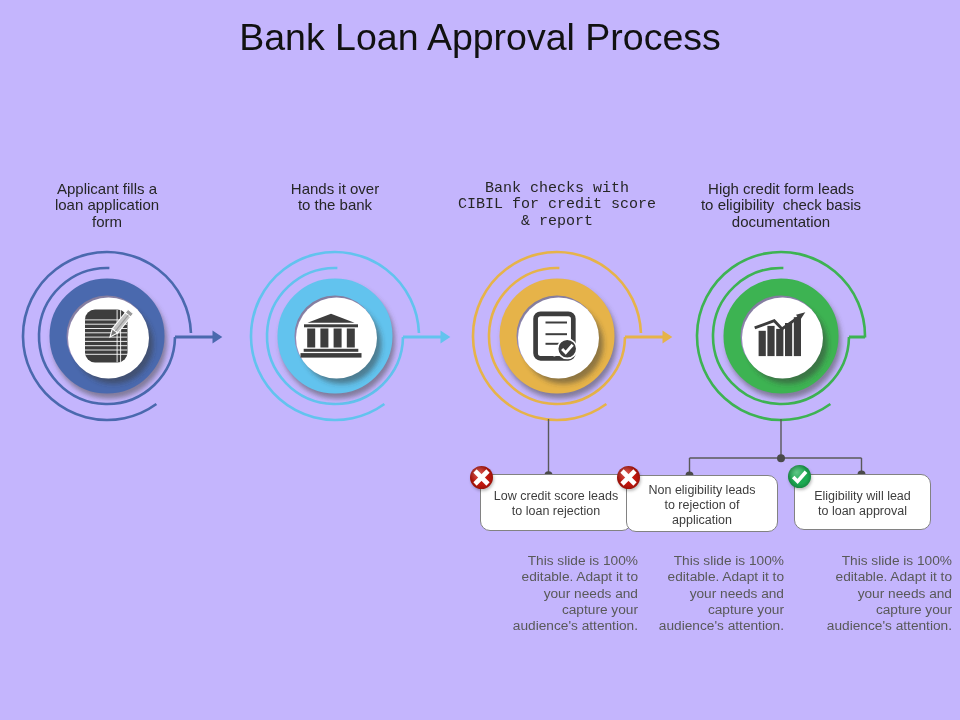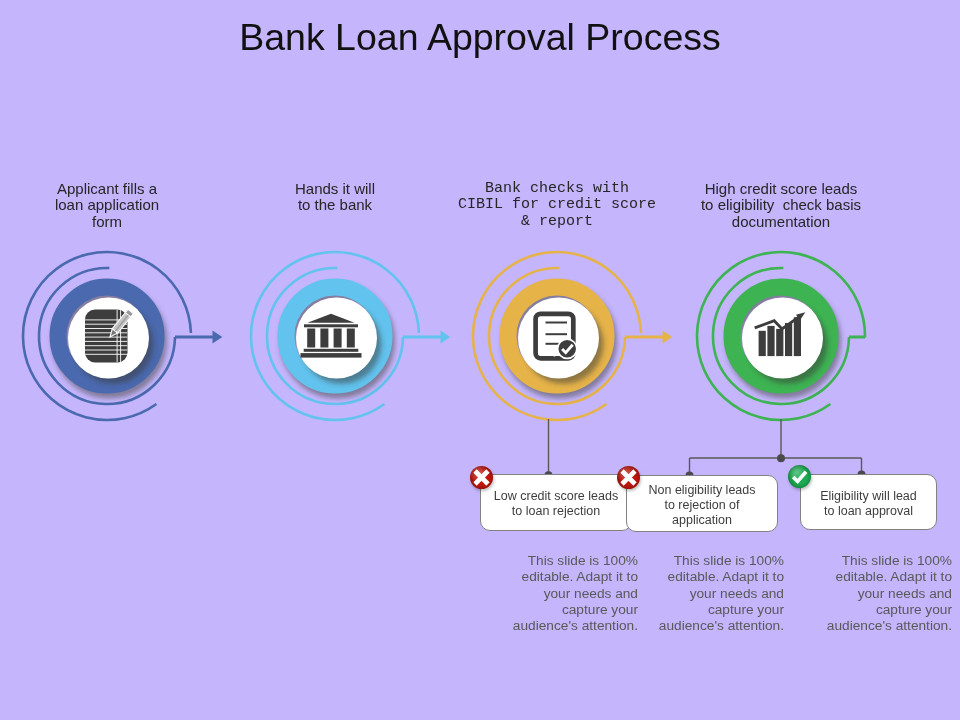--- a/index.html
+++ b/index.html
@@ -26,21 +26,21 @@
   .innershadow{fill:rgba(55,55,55,0.5);filter:url(#softblur);}
   .innercircle{fill:#ffffff;}
   .icon{fill:#3d3d3d;}
   svg#connectors{position:absolute;left:0;top:0;pointer-events:none;}
   .connline{stroke:#595959;stroke-width:1.4;fill:none;}
   .conndot{fill:#4a4a4a;}
   .outcome-box{position:absolute;background:#fff;border:1.4px solid #828282;border-radius:10px;
                display:flex;align-items:center;justify-content:center;box-sizing:border-box;}
   .box-0{left:480px;top:474px;width:152px;height:57px;}
   .box-1{left:626px;top:475px;width:152px;height:57px;}
-  .box-2{left:794px;top:474px;width:137px;height:56px;margin-left:6px;}
+  .box-2{left:794px;top:474px;width:137px;height:56px;}
   .outcome-text{font-size:12.5px;line-height:15px;color:#3d3d3d;text-align:center;
                 white-space:pre-line;padding-top:3px;}
   .badge{position:absolute;width:23px;height:23px;border-radius:50%;
          background:radial-gradient(circle at 38% 32%, rgba(255,255,255,0.30), rgba(255,255,255,0) 45%),
                     radial-gradient(circle at 52% 52%, rgba(0,0,0,0) 40%, rgba(0,0,0,0.30) 80%, rgba(0,0,0,0.42) 100%),
                     var(--b);
          box-shadow:1px 2px 3px rgba(0,0,0,0.25);}
   .bdg-0{left:470px;top:465.5px;}
   .bdg-1{left:617px;top:466px;}
   .bdg-2{left:787.5px;top:465px;}
@@ -54,26 +54,26 @@
 </head>
 <body>
 
 <div id="slide">
 
   <div class="title">Bank Loan Approval Process</div>
 
   <div class="step-label lbl-0">Applicant fills a
 loan application
 form</div>
-  <div class="step-label lbl-1">Hands it will
+  <div class="step-label lbl-1">Hands it over
 to the bank</div>
   <div class="step-label lbl-2">Bank checks with
 CIBIL for credit score
 &amp; report</div>
-  <div class="step-label lbl-3">High credit score leads
+  <div class="step-label lbl-3">High credit form leads
 to eligibility  check basis
 documentation</div>
 
   <svg class="swirl sw-0" viewBox="-112 -95 240 192" style="--c: #4a69ae;">
     <defs>
         <filter id="softblur" x="-30%" y="-30%" width="160%" height="160%">
           <feGaussianBlur stdDeviation="2.4"></feGaussianBlur>
         </filter>
       </defs>
     <path class="arc" d="M 83.95,-2.93 A 84,84 0 1 0 49.37,67.96"></path>

